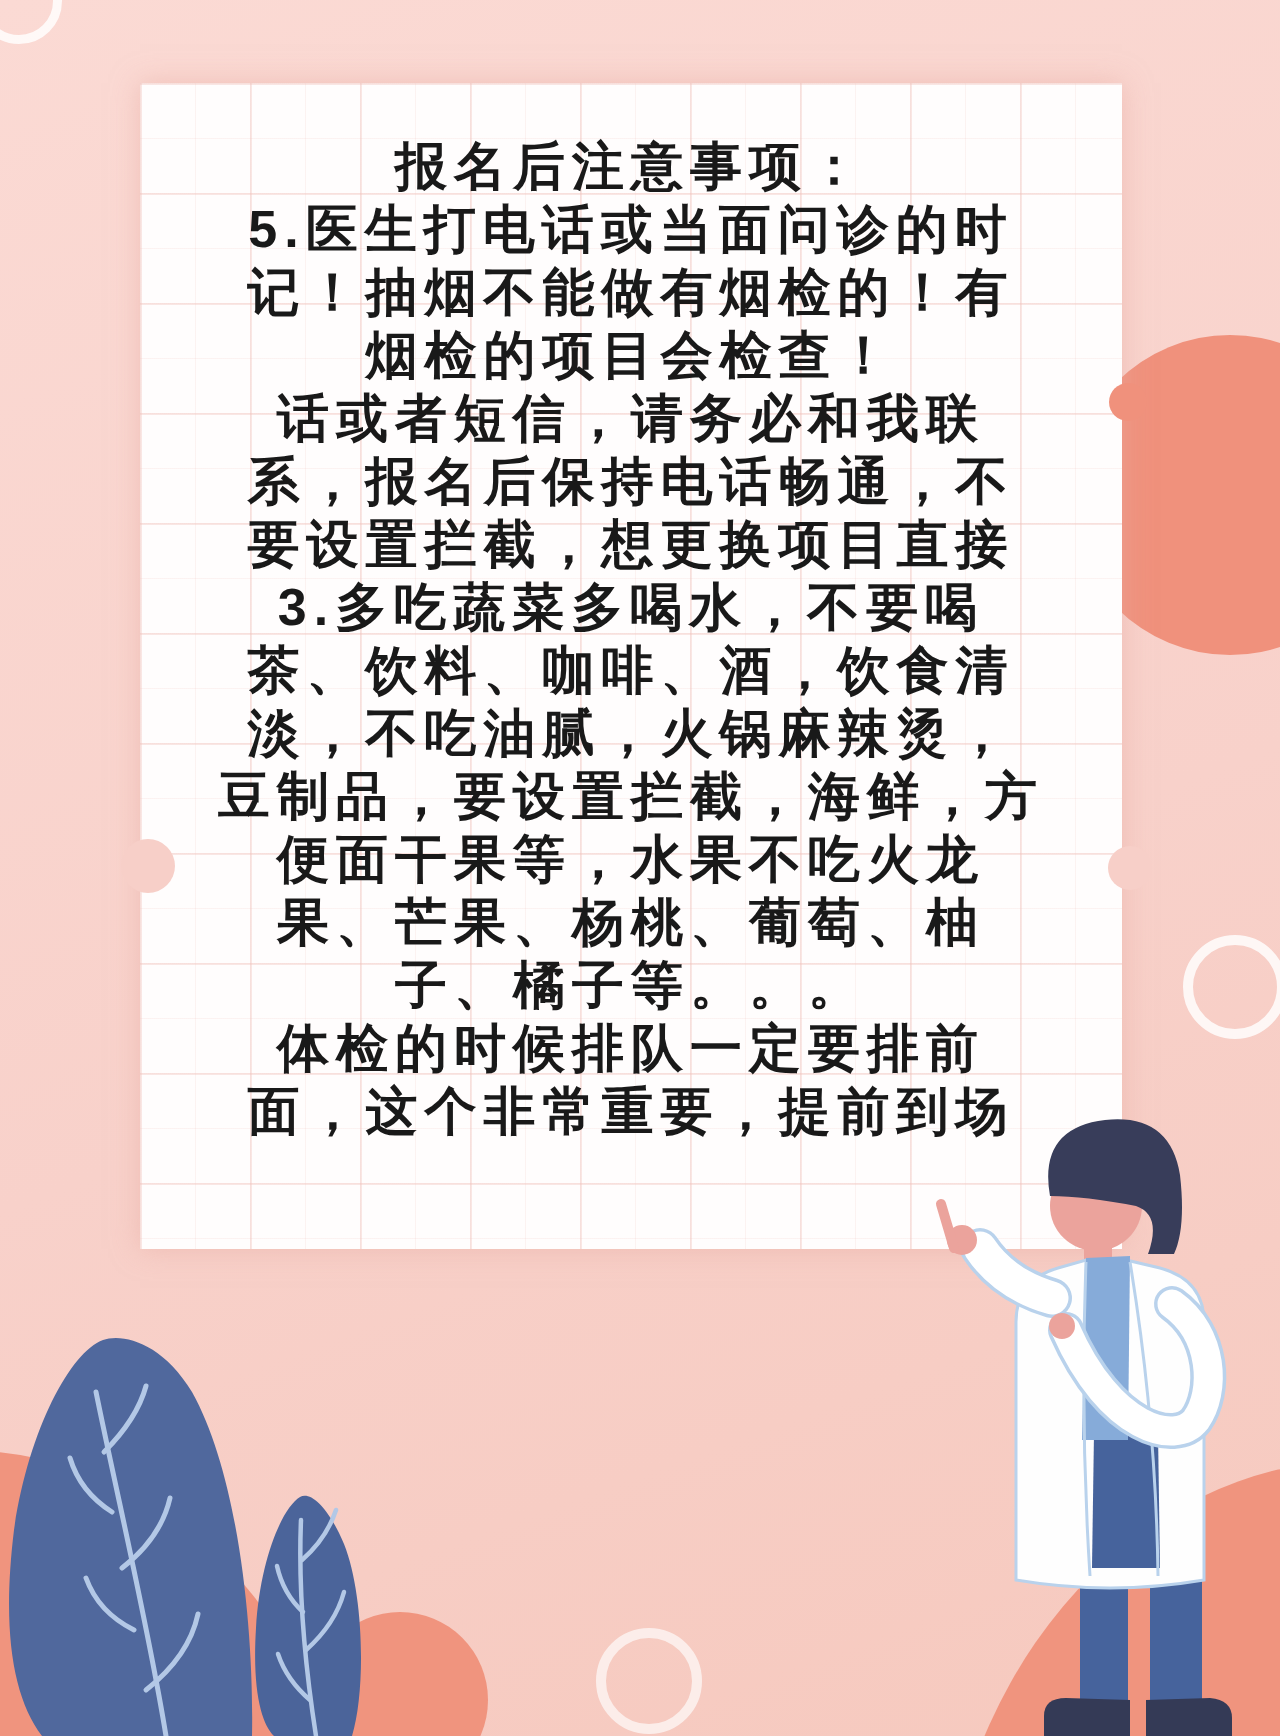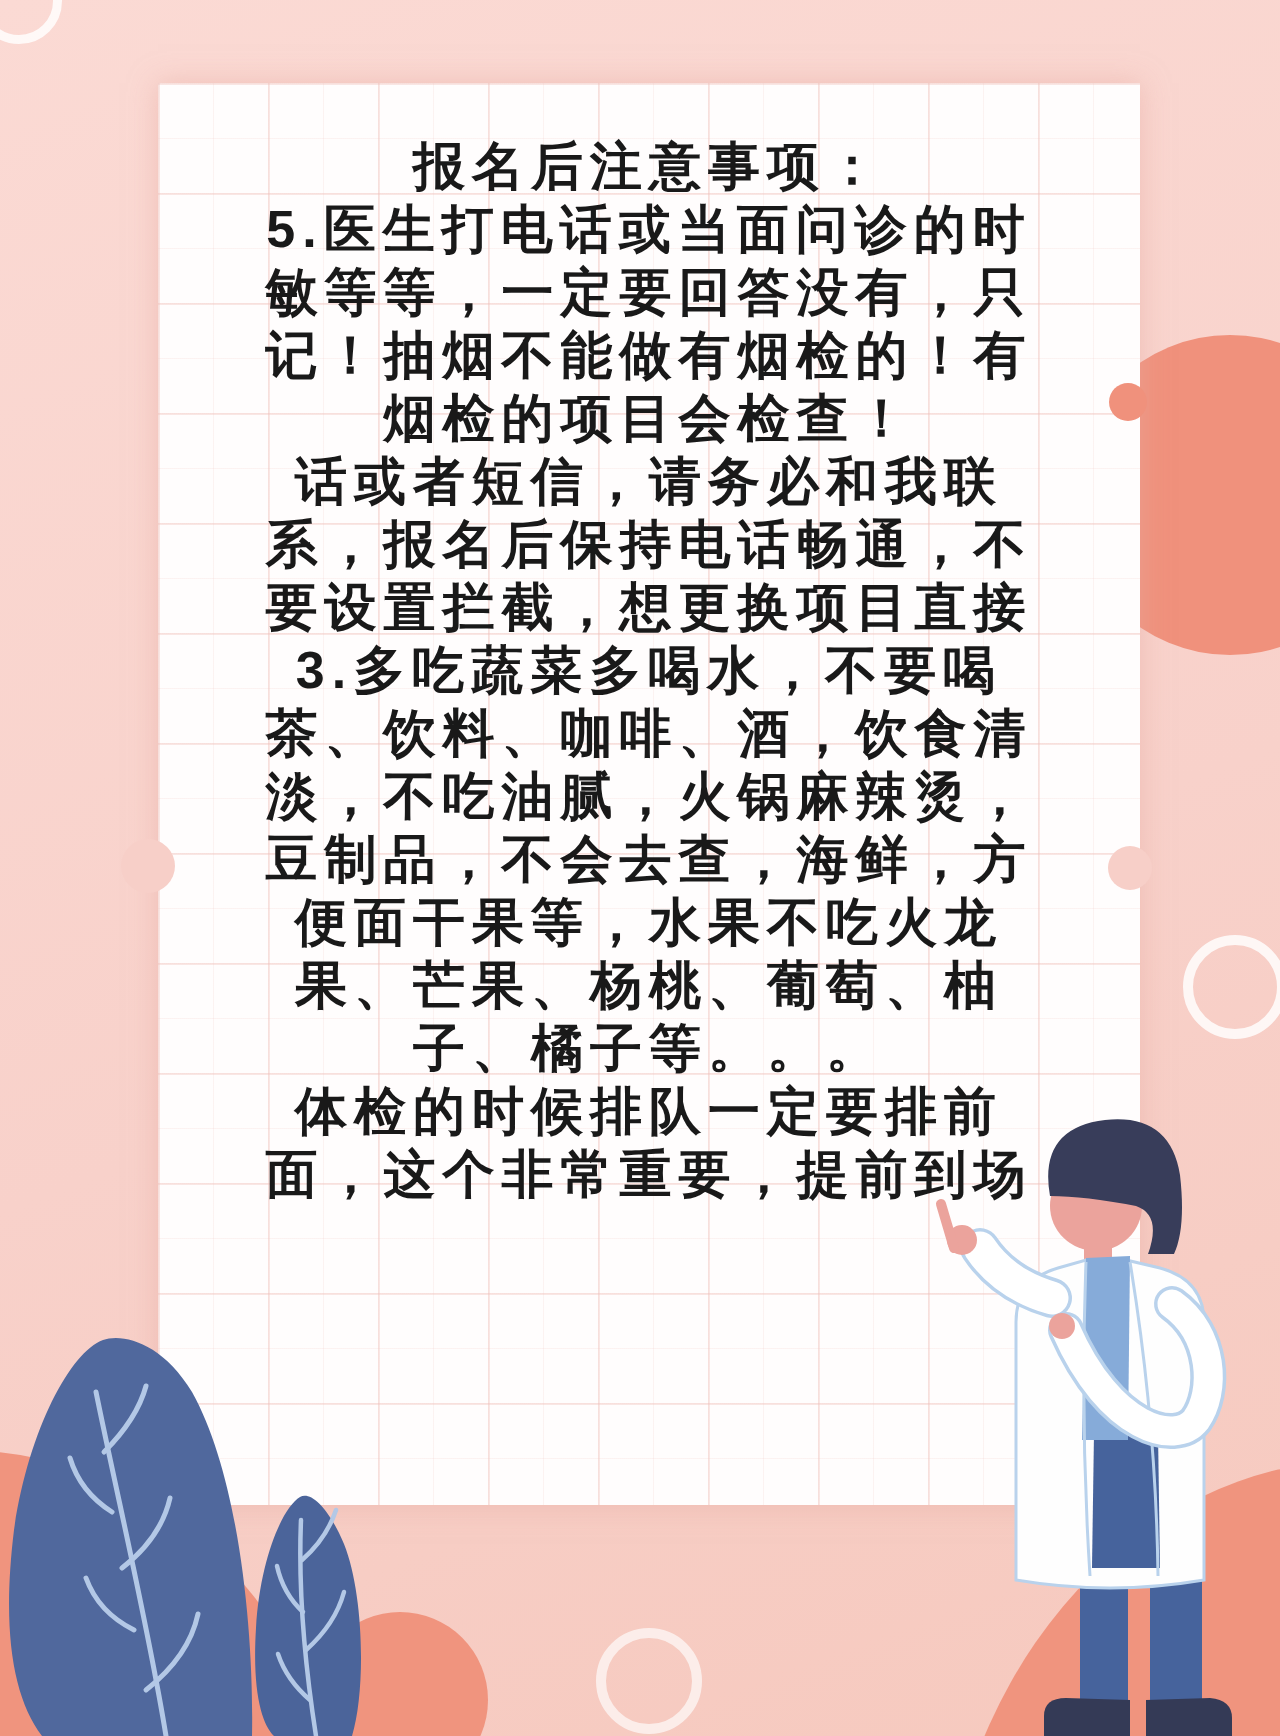--- a/index.html
+++ b/index.html
@@ -9,21 +9,21 @@
     font-family:"Liberation Sans","DejaVu Sans",sans-serif;
   }
   .deco{position:absolute;}
   .blob{border-radius:50%;background:#f0947e;}
   .blob-dark{border-radius:50%;background:#f0917c;}
   .ring{border-radius:50%;border:10px solid rgba(255,255,255,.82);background:transparent;}
   
   .z-back{z-index:1;}
   
   .card{
-    position:absolute;left:158px;top:83px;width:982px;height:1422px;z-index:2;
+    position:absolute;left:140px;top:83px;width:982px;height:1166px;z-index:2;
     background-color:#fffdfd;
     background-image:
       linear-gradient(to right, rgba(240,193,187,.38) 1.5px, transparent 1.5px),
       linear-gradient(to bottom, rgba(240,193,187,.38) 1.5px, transparent 1.5px),
       linear-gradient(to right, rgba(244,210,205,.25) 1px, transparent 1px),
       linear-gradient(to bottom, rgba(244,210,205,.25) 1px, transparent 1px);
     background-size:110px 110px,110px 110px,55px 55px,55px 55px;
     box-shadow:0 0 26px rgba(230,170,160,.55);
   }
   
@@ -48,30 +48,29 @@
   <div class="deco blob z-back" style="left:-420px;top:1450px;width:760px;height:800px;border-radius:50%;"></div>
   <div class="deco blob z-back" style="left:940px;top:1460px;width:840px;height:1000px;border-radius:50%;"></div>
   <div class="deco ring z-back" style="left:1183px;top:935px;width:84px;height:84px;"></div>
   <div class="deco ring z-back" style="left:596px;top:1628px;width:86px;height:86px;border-color:rgba(255,255,255,.65);"></div>
   <div class="deco blob z-back" style="left:312px;top:1612px;width:176px;height:176px;"></div>
 
   <div class="card">
     <div class="text-col">
       <div class="line">报名后注意事项：</div>
       <div class="line">5.医生打电话或当面问诊的时</div>
-      <div class="line">敏等等，一定要回答没有，只</div>
       <div class="line">记！抽烟不能做有烟检的！有</div>
       <div class="line">烟检的项目会检查！</div>
       <div class="line">话或者短信，请务必和我联</div>
       <div class="line">系，报名后保持电话畅通，不</div>
       <div class="line">要设置拦截，想更换项目直接</div>
       <div class="line">3.多吃蔬菜多喝水，不要喝</div>
       <div class="line">茶、饮料、咖啡、酒，饮食清</div>
       <div class="line">淡，不吃油腻，火锅麻辣烫，</div>
-      <div class="line">豆制品，不会去查，海鲜，方</div>
+      <div class="line">豆制品，要设置拦截，海鲜，方</div>
       <div class="line">便面干果等，水果不吃火龙</div>
       <div class="line">果、芒果、杨桃、葡萄、柚</div>
       <div class="line">子、橘子等。。。</div>
       <div class="line">体检的时候排队一定要排前</div>
       <div class="line">面，这个非常重要，提前到场</div>
     </div>
   </div>
 
   <div class="deco blob-dark z-over" style="left:1109px;top:383px;width:38px;height:38px;"></div>
   <div class="deco bump-pink z-over" style="left:121px;top:839px;width:54px;height:54px;"></div>

